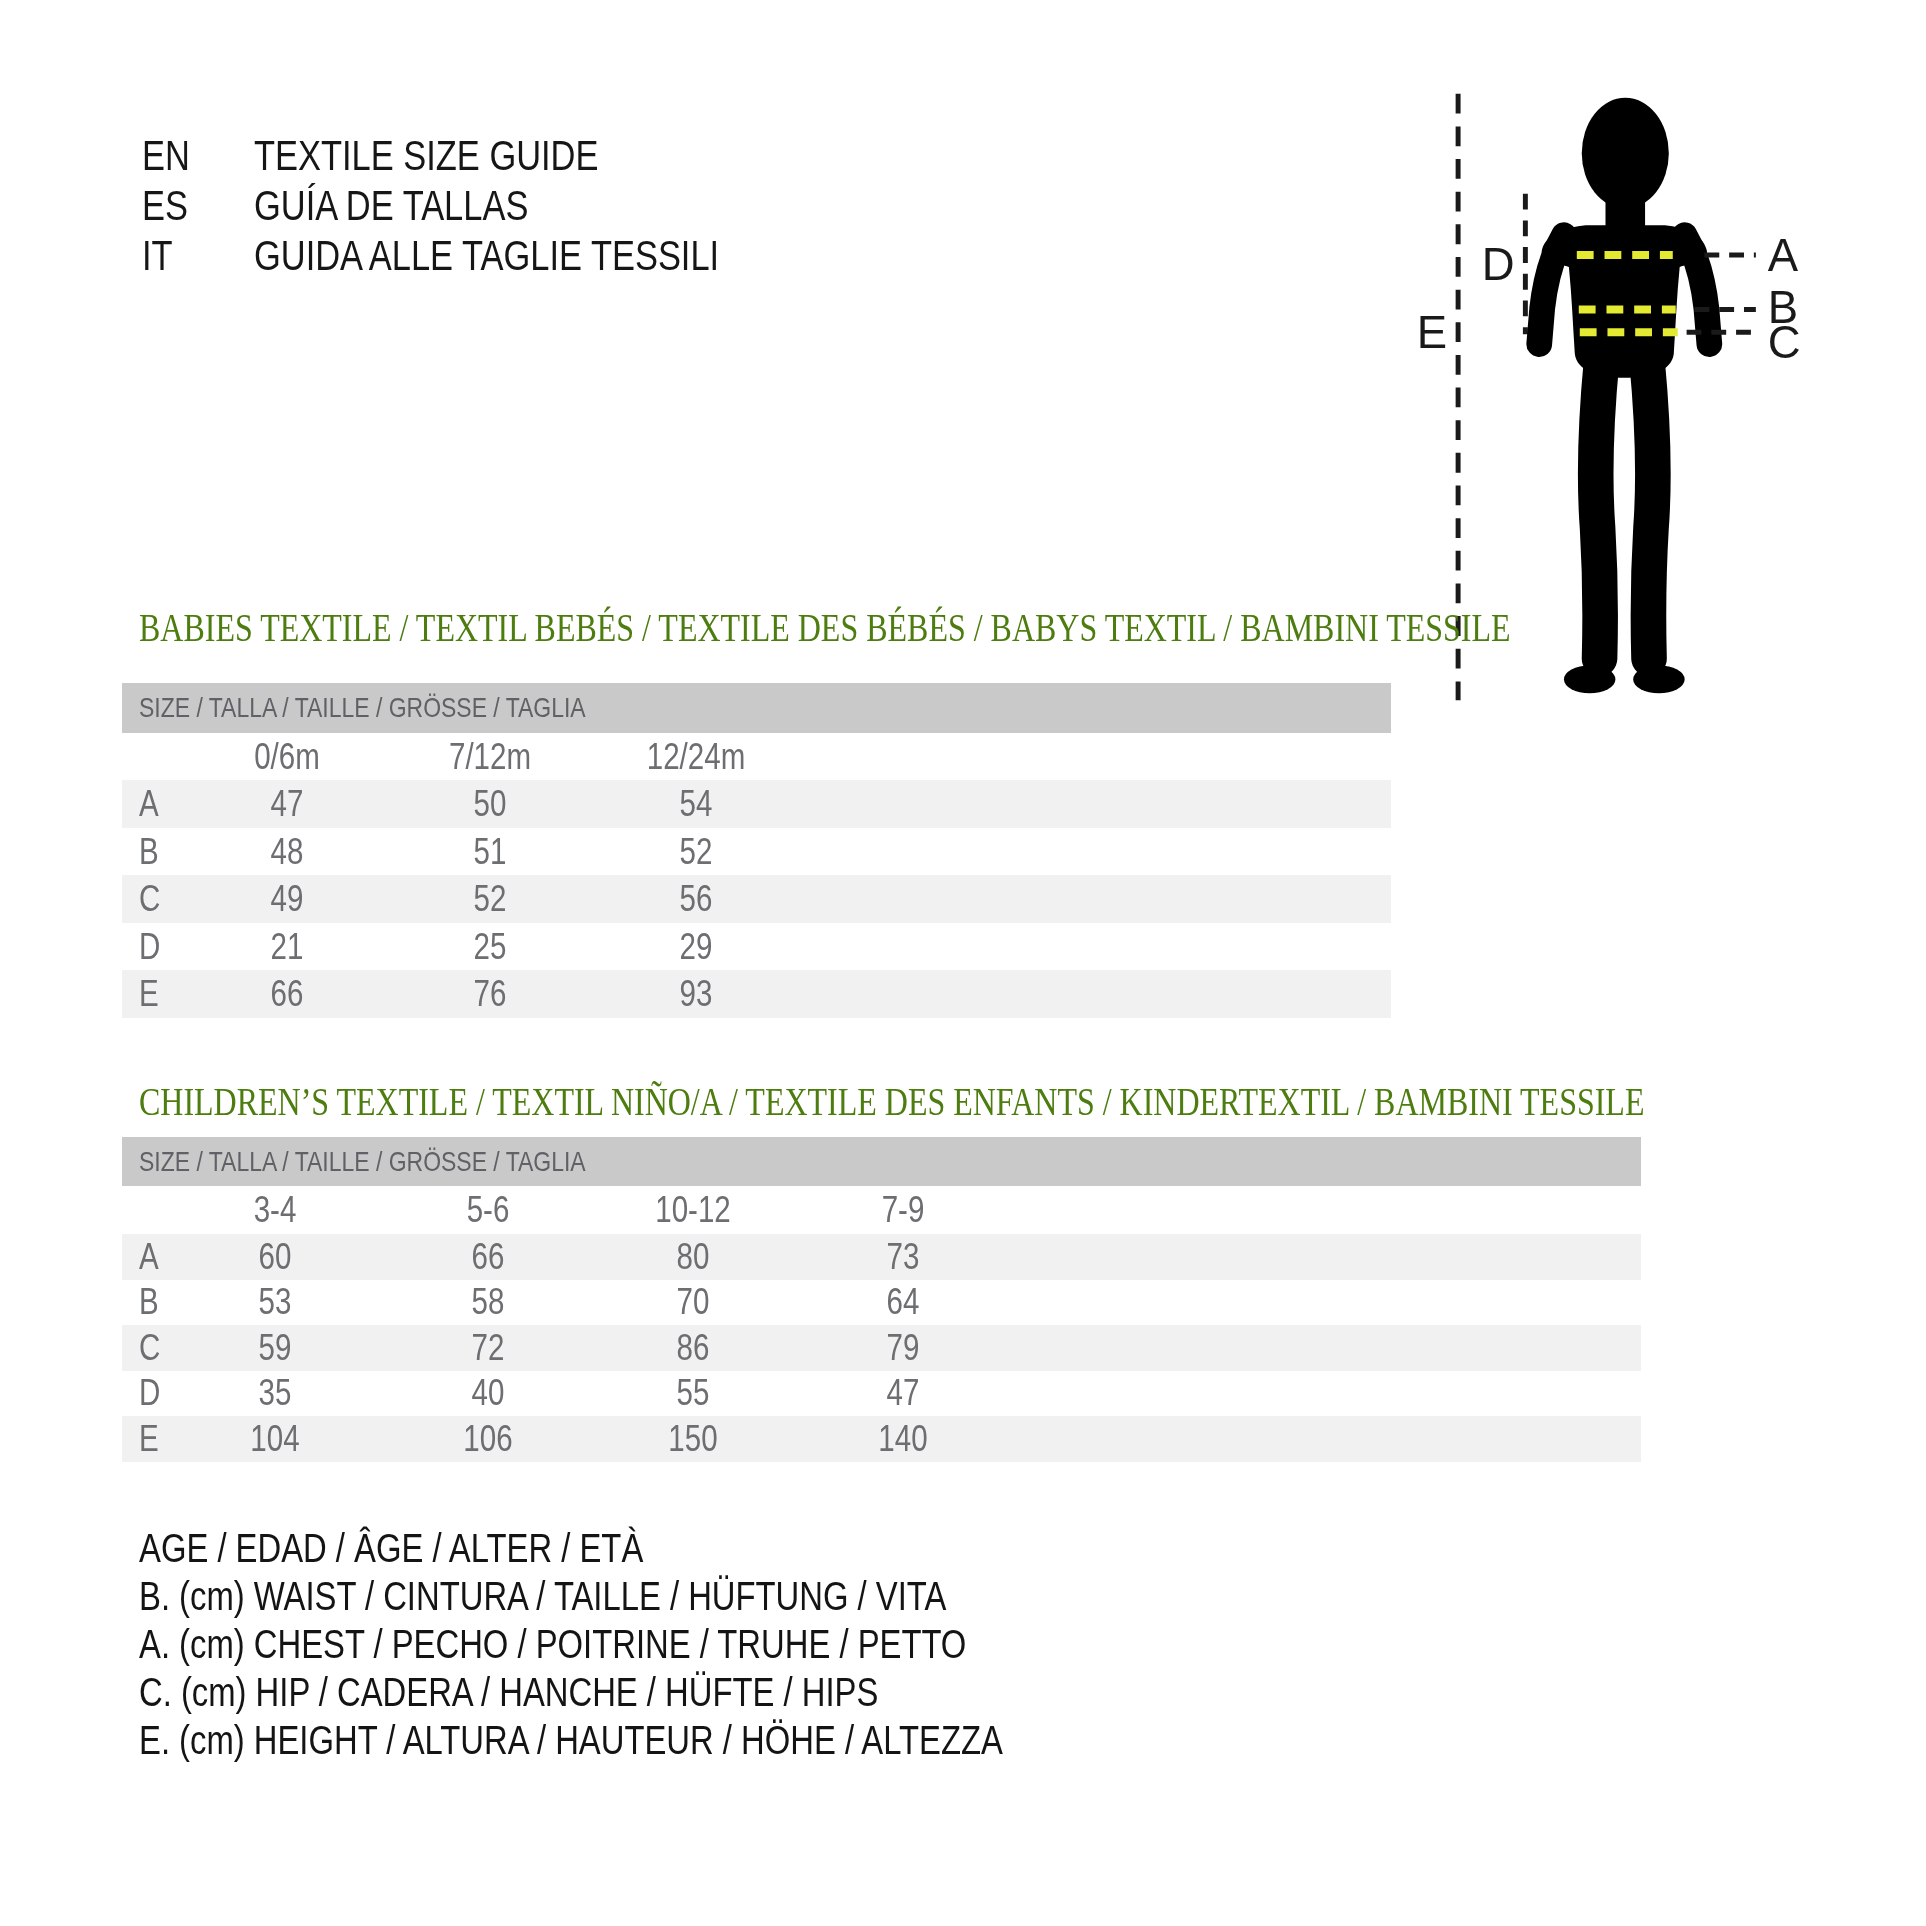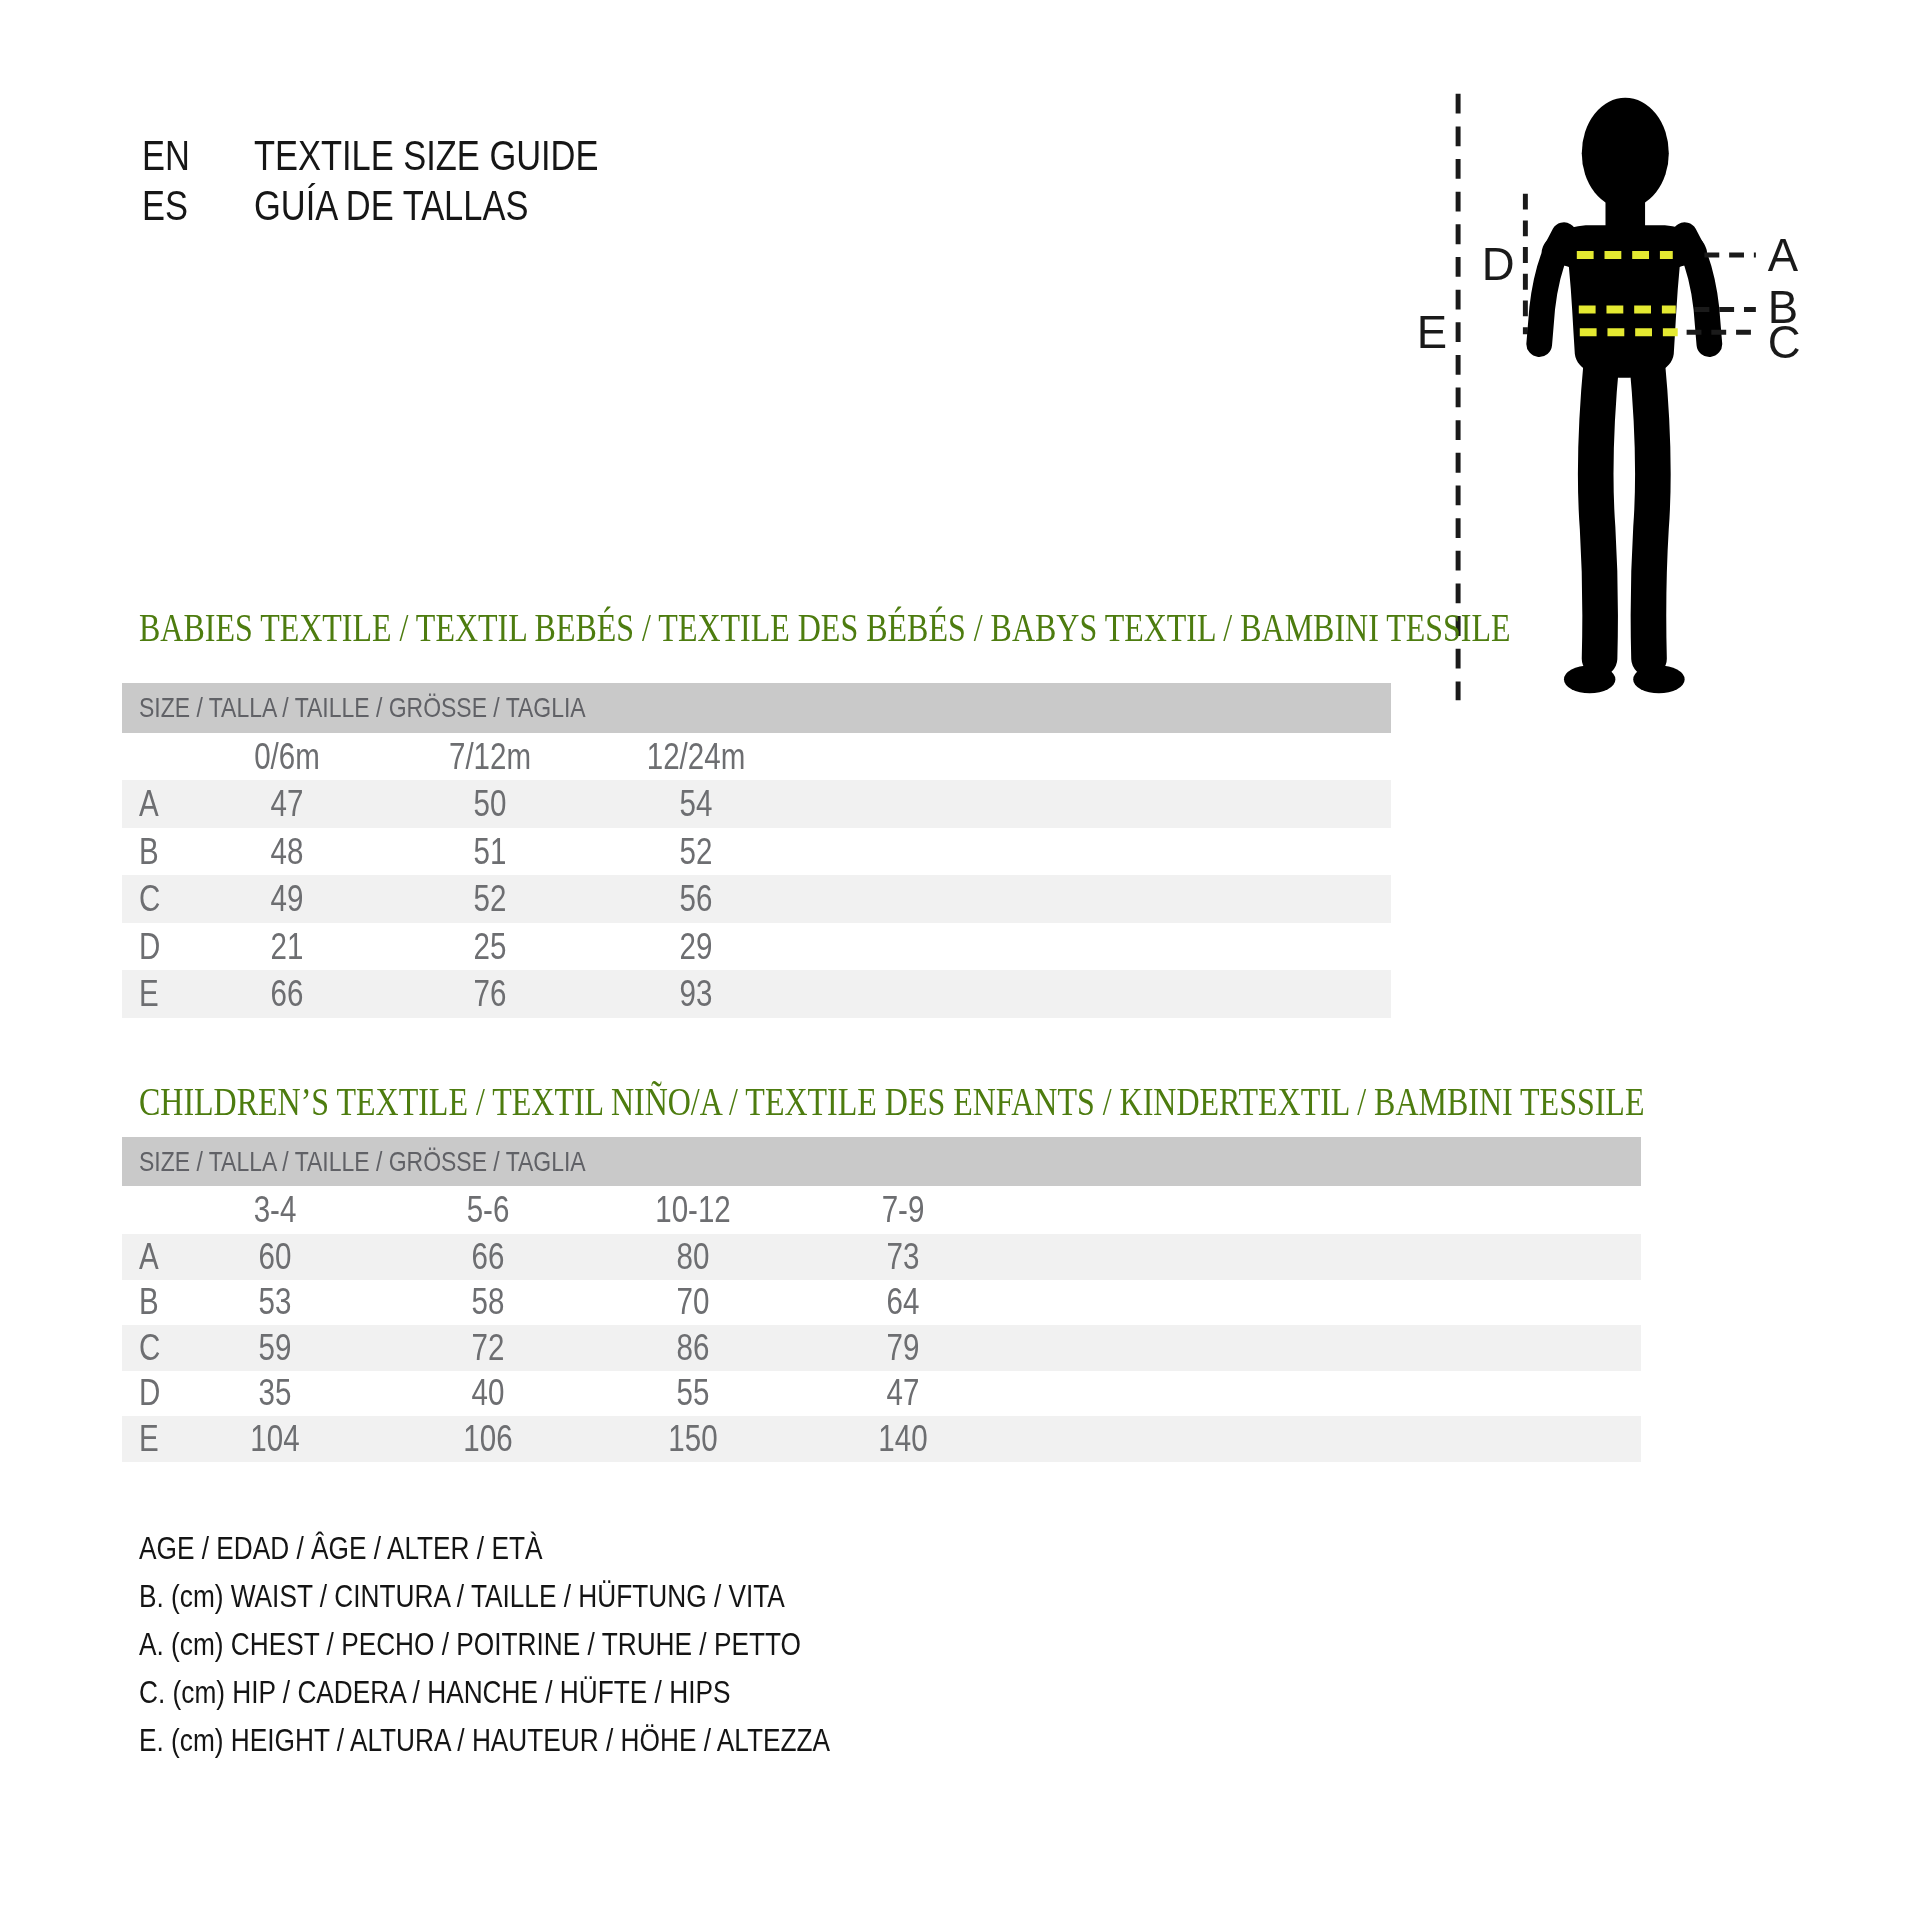--- a/index.html
+++ b/index.html
@@ -30,35 +30,39 @@
   .cell{position:absolute;top:0;width:158px;text-align:center;transform:scaleX(0.82);}
   .babies .t-row,.babies .size-bar{width:1269px;}
   .children .t-row,.children .size-bar{width:1519px;}
   .babies .t-row{height:48px;line-height:48px;}
   .children .t-row{height:46px;line-height:46px;}
   .b-c1{left:86px;}  .b-c2{left:289px;} .b-c3{left:495px;}
   .c-c1{left:74px;}  .c-c2{left:287px;} .c-c3{left:492px;} .c-c4{left:702px;}
 
   
   .legend{position:absolute;left:139px;top:1524px;}
-  .legend-line{height:48px;line-height:48px;font-size:32px;color:#141414;}
+  .legend-line{height:48px;line-height:48px;font-size:40px;color:#141414;}
 </style>
 </head>
 <body>
 
 <div class="canvas">
 
   <section class="langs">
     <div class="lang-row">
       <span class="lang-code"><span class="cond">EN</span></span>
       <span class="cond">TEXTILE SIZE GUIDE</span>
     </div>
     <div class="lang-row">
       <span class="lang-code"><span class="cond">ES</span></span>
       <span class="cond">GUÍA DE TALLAS</span>
+    </div>
+    <div class="lang-row">
+      <span class="lang-code"><span class="cond">IT</span></span>
+      <span class="cond">GUIDA ALLE TAGLIE TESSILI</span>
     </div>
   </section>
 
   <svg class="figure" viewBox="0 0 556 680" aria-hidden="true">
 
     <line x1="83" y1="35" x2="83" y2="648" stroke="#1a1a1a" stroke-width="5" stroke-dasharray="20 13"></line>
 
     <line x1="151" y1="136" x2="151" y2="278" stroke="#1a1a1a" stroke-width="5" stroke-dasharray="16 11"></line>
 
     <g fill="#000000">

